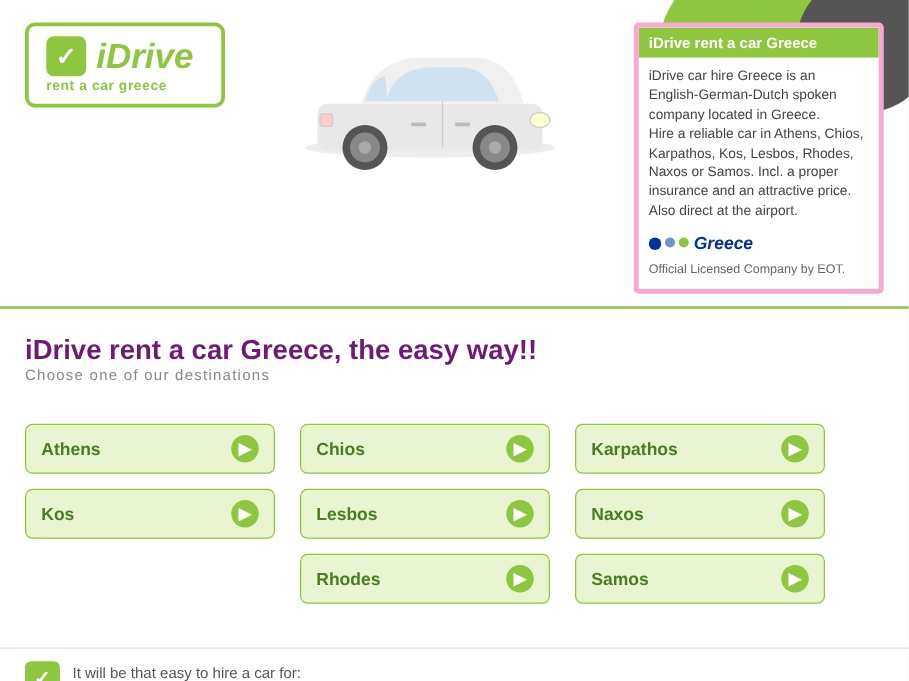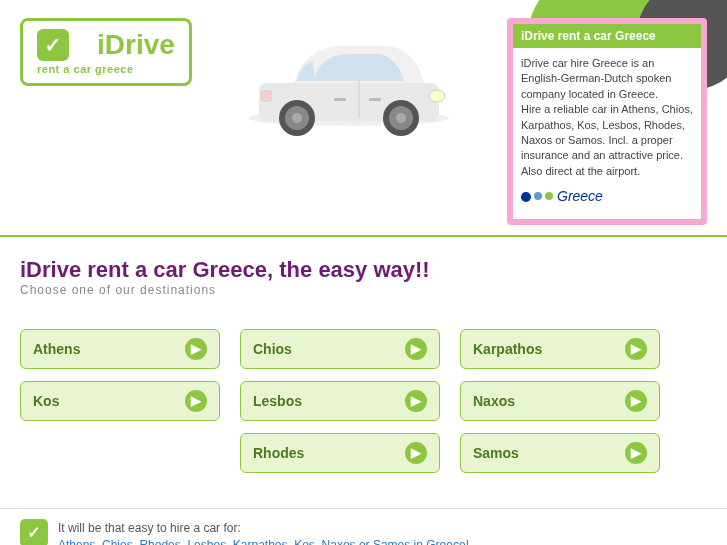--- a/index.html
+++ b/index.html
@@ -73,21 +73,21 @@
       align-items: center;
       justify-content: center;
       color: #fff;
       font-size: 20px;
       font-weight: bold;
     }
     .logo-idrive {
       font-size: 28px;
       font-weight: bold;
       color: #8dc63f;
-      margin-left: 20px;
+      font-style: italic;
     }
     .logo-sub {
       font-size: 11px;
       color: #8dc63f;
       font-weight: bold;
       margin-top: 2px;
       letter-spacing: 0.5px;
       text-align: right;
     }
 
@@ -101,21 +101,21 @@
       padding-top: 10px;
     }
     .car-svg {
       width: 220px;
       height: 110px;
     }
 
     
     .info-box {
       width: 200px;
-      border: 6px solid #f9a8d4;
+      border: 4px solid #f9a8d4;
       border-radius: 4px;
       background: #fff;
       z-index: 1;
       overflow: hidden;
     }
     .info-box-title {
       background: #8dc63f;
       color: #fff;
       font-weight: bold;
       font-size: 12px;
@@ -135,21 +135,21 @@
     }
     .greece-dots {
       display: flex;
       gap: 3px;
     }
     .dot-blue { width: 10px; height: 10px; background: #003399; border-radius: 50%; }
     .dot-sky { width: 8px; height: 8px; background: #6699cc; border-radius: 50%; }
     .dot-green { width: 8px; height: 8px; background: #8dc63f; border-radius: 50%; }
     .greece-text {
       font-size: 14px;
-      font-weight: normal;
+      font-weight: bold;
       color: #003399;
       font-style: italic;
     }
     .eot-text {
       font-size: 10px;
       color: #666;
     }
 
     
     .main {
@@ -294,20 +294,21 @@
     <div class="info-box-body">
       <p>iDrive car hire Greece is an English-German-Dutch spoken company located in Greece.<br>Hire a reliable car in Athens, Chios, Karpathos, Kos, Lesbos, Rhodes, Naxos or Samos. Incl. a proper insurance and an attractive price. Also direct at the airport.</p>
       <div class="greece-logo">
         <div class="greece-dots">
           <div class="dot-blue"></div>
           <div class="dot-sky"></div>
           <div class="dot-green"></div>
         </div>
         <span class="greece-text">Greece</span>
       </div>
+      <p class="eot-text">Official Licensed Company by EOT.</p>
     </div>
   </div>
 </div>
 
 <div class="main">
   <h1 class="main-title">iDrive rent a car Greece, the easy way!!</h1>
   <p class="main-subtitle">Choose one of our destinations</p>
 
   <div class="dest-grid">
 

